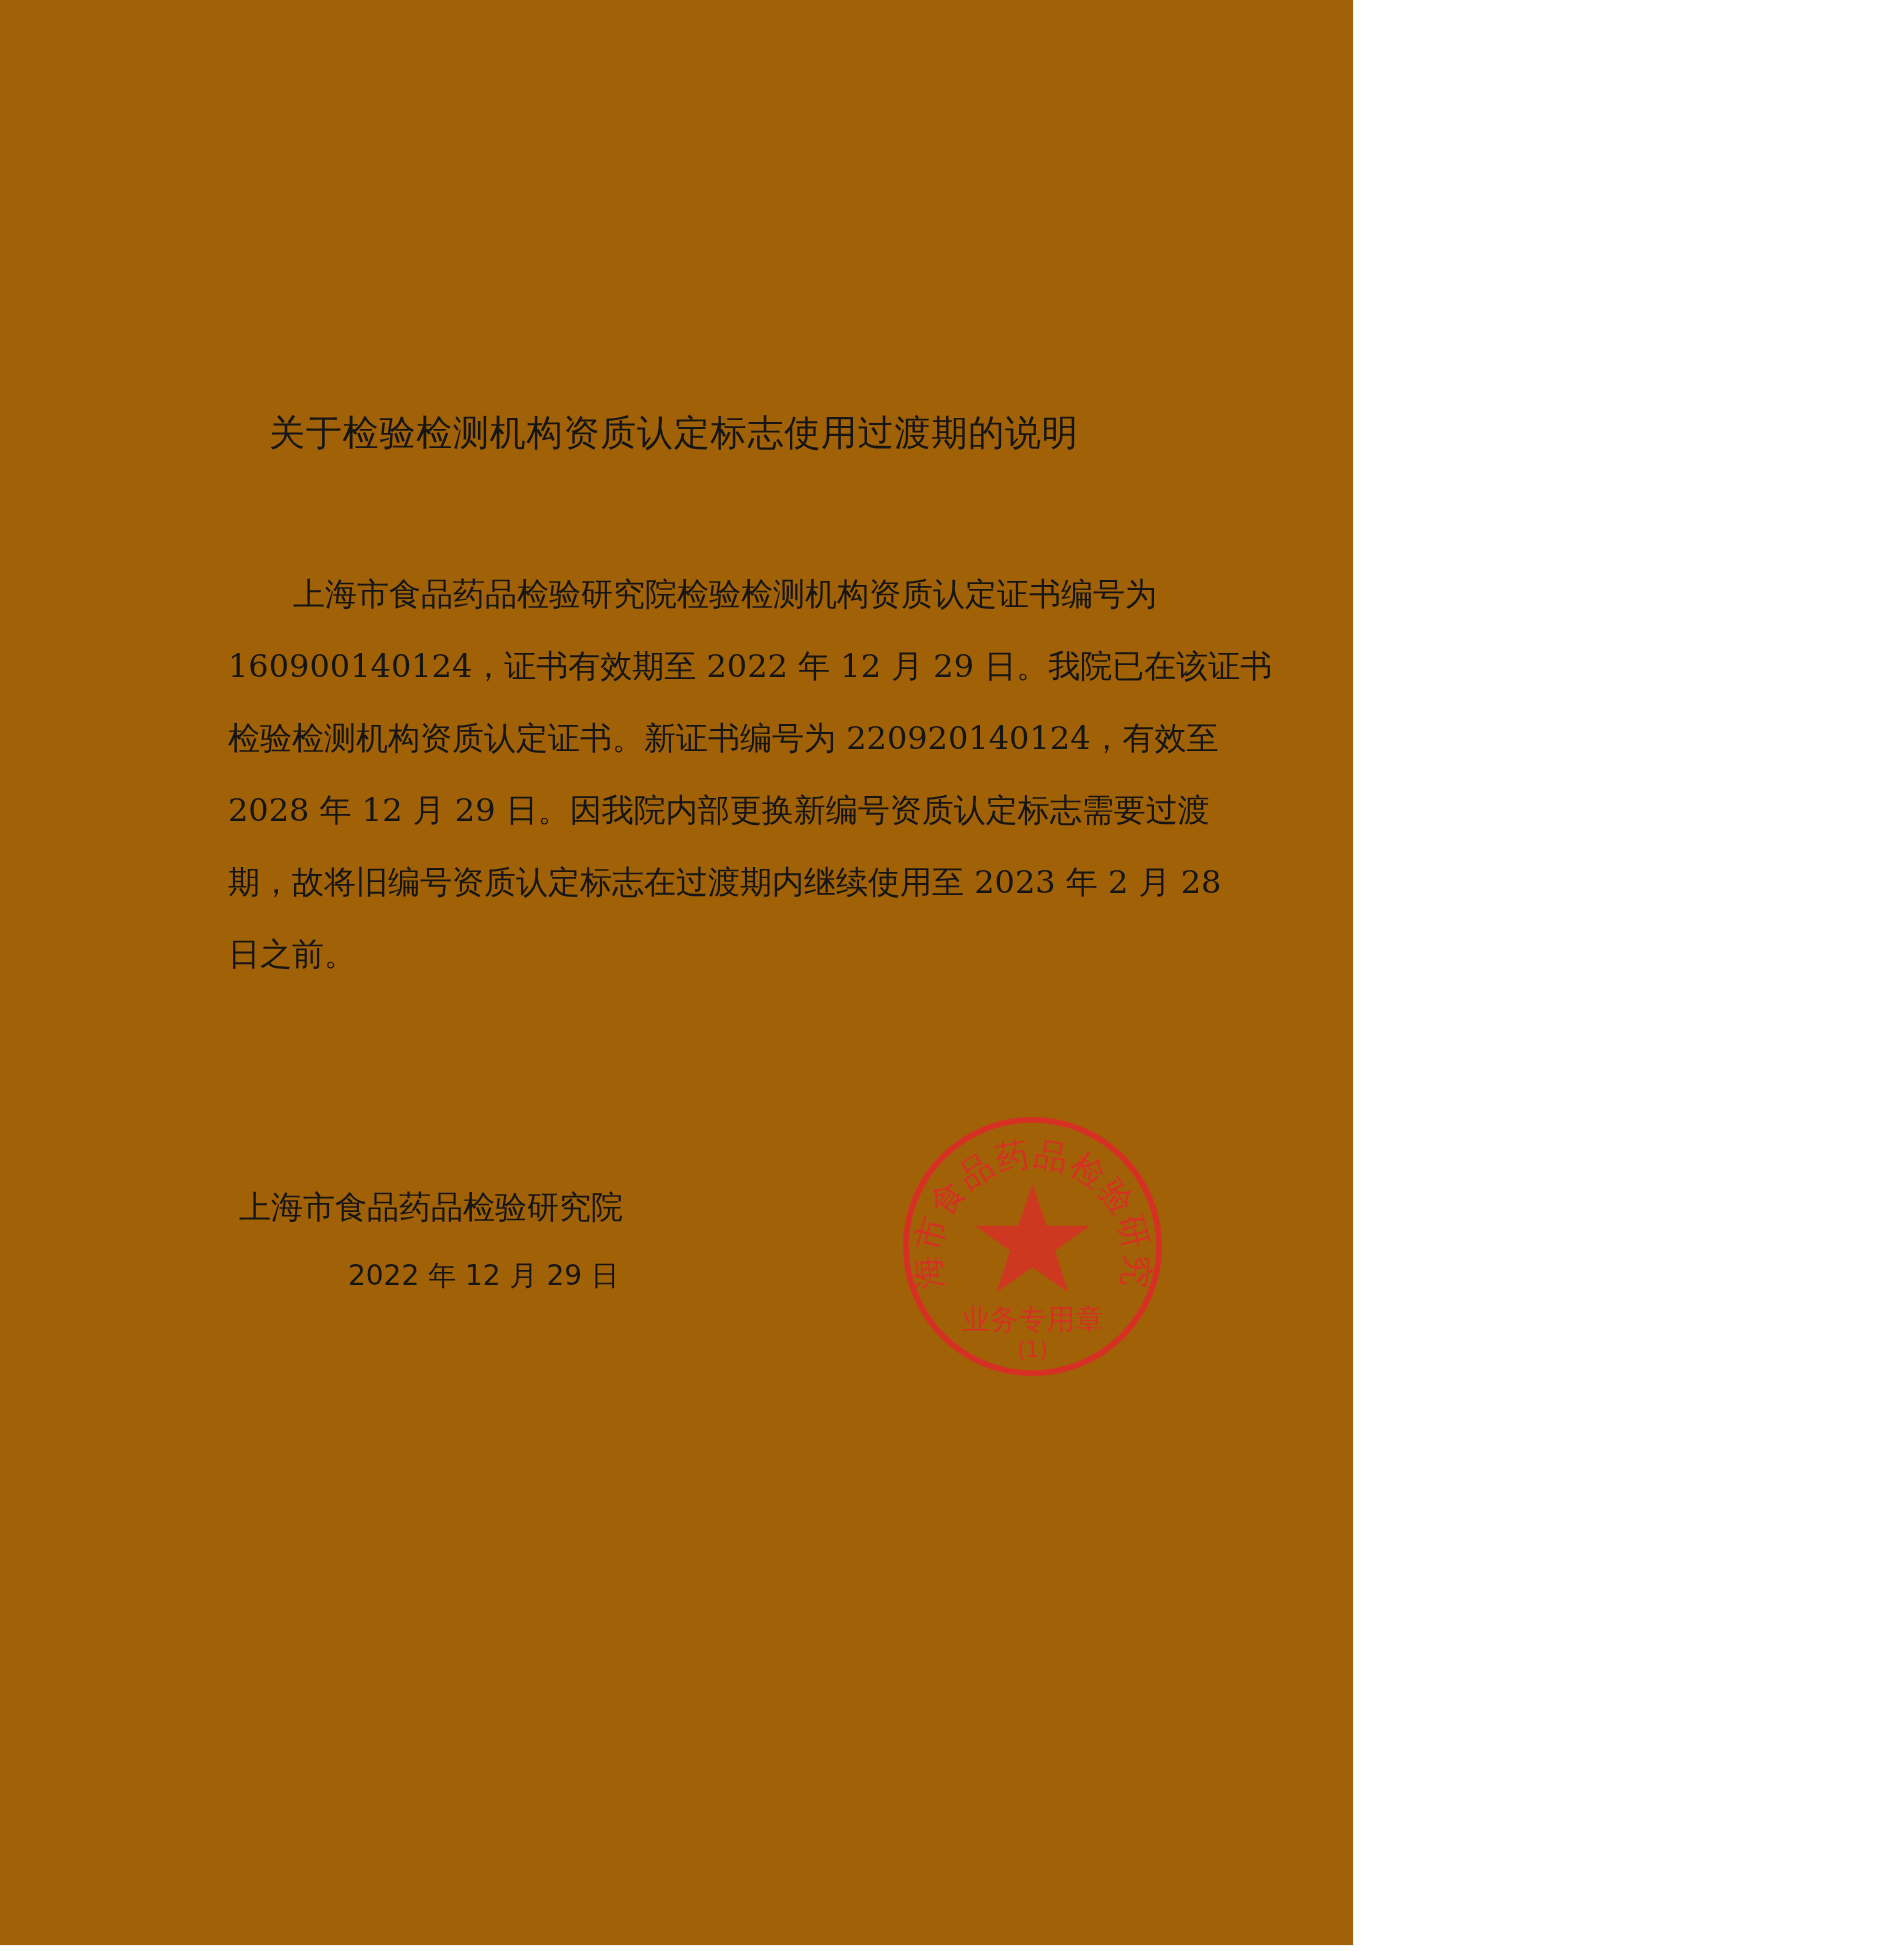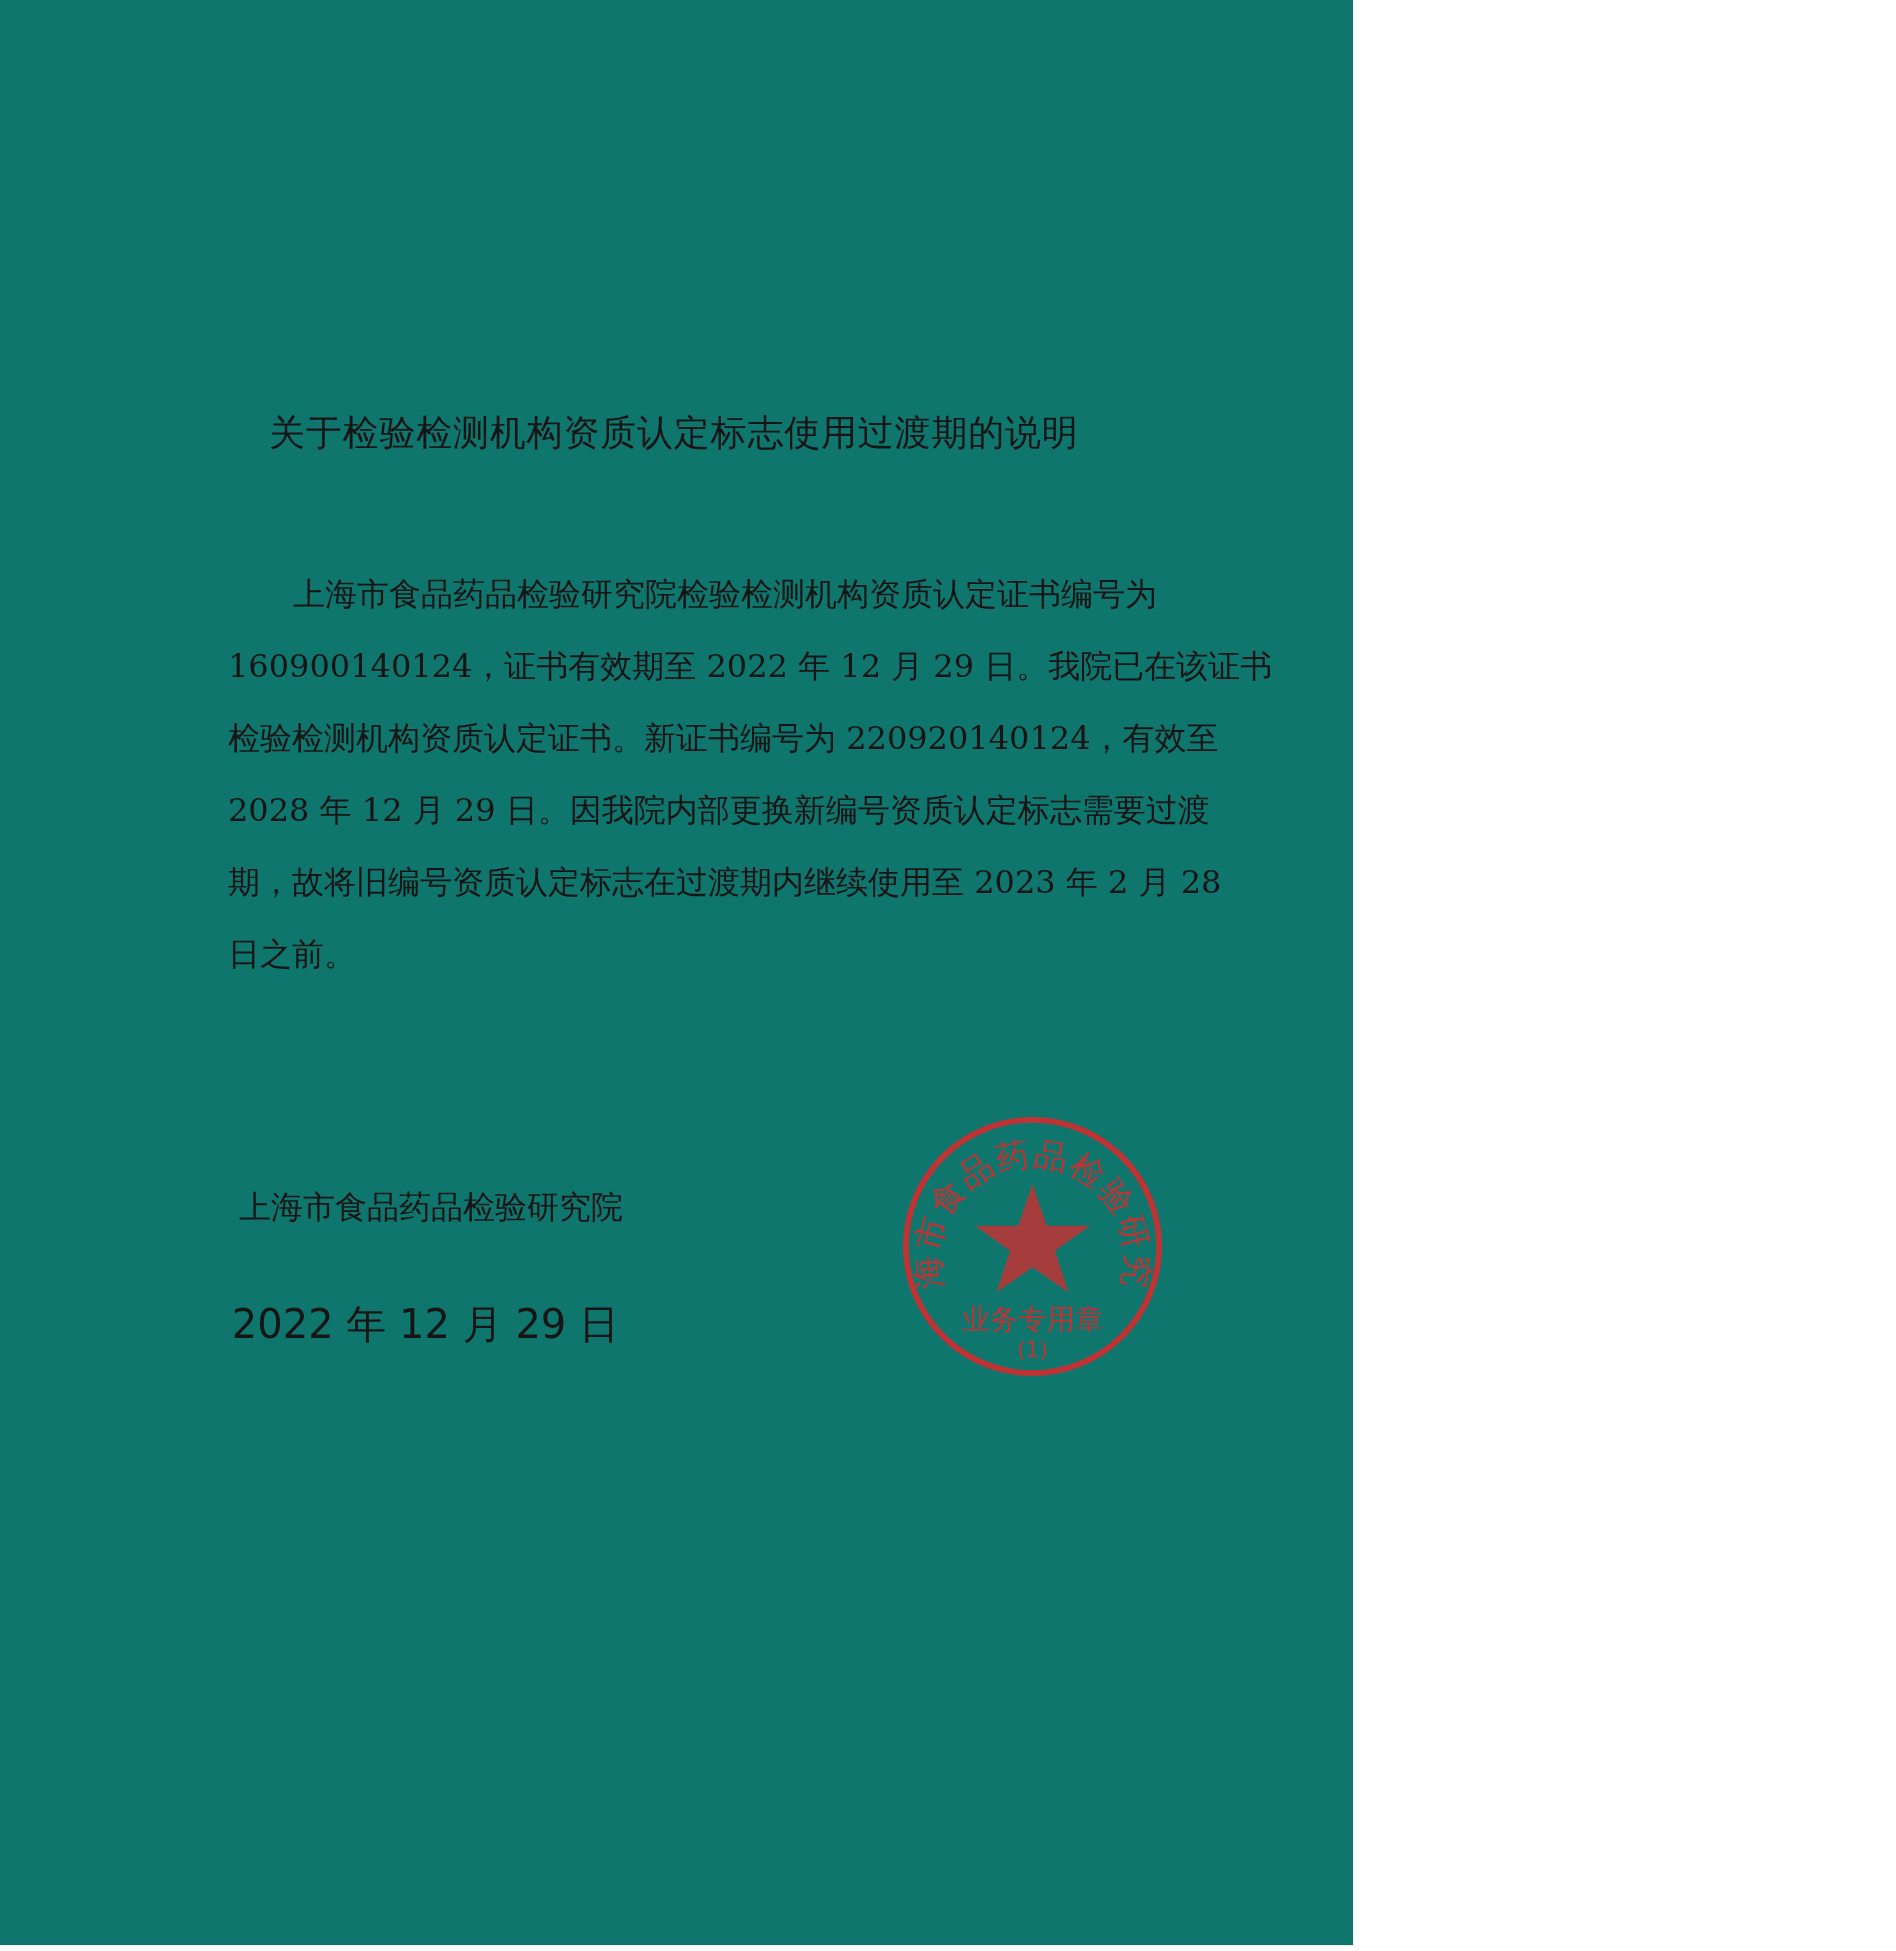--- a/index.html
+++ b/index.html
@@ -4,41 +4,41 @@
 <style>
   html, body { margin: 0; padding: 0; }
   body {
     width: 1896px; height: 1952px; position: relative; overflow: hidden;
     background: #ffffff;
     font-family: "DejaVu Serif", "Liberation Serif", serif;
     color: #151515;
   }
   .page {
     position: absolute; left: 0; top: 0; width: 1353px; height: 1945px;
-    background: #0f766e;
+    background: #a16207;
     border-right: 0.8px solid #eceef2;
     border-bottom: 0.8px solid #eceef2;
   }
   .title {
     position: absolute; left: 269px; top: 409px;
     font-size: 36px; letter-spacing: 0.8px; white-space: nowrap;
   }
   .body {
     position: absolute; left: 196px; top: 558px; width: 968px;
     font-size: 32px; line-height: 72px; margin-left: 32px;
   }
   .body .line { white-space: nowrap; height: 72px; display: block; }
   .indent { padding-left: 65px; }
   .sig-org {
     position: absolute; right: calc(1896px - 1166px); top: 1186px;
     font-size: 32px; white-space: nowrap;
   }
   .sig-date {
-    position: absolute; right: calc(1896px - 1162px); top: 1297px;
-    font-size: 40px; white-space: nowrap;
+    position: absolute; right: calc(1896px - 1162px); top: 1257px;
+    font-size: 28px; white-space: nowrap;
     font-family: "DejaVu Sans", "Liberation Sans", sans-serif;
     text-align: center;
   }
   .stamp {
     position: absolute; left: 900px; top: 1114px; width: 265px; height: 265px;
     opacity: 0.85; pointer-events: none;
   }
 </style>
 </head>
 <body>

